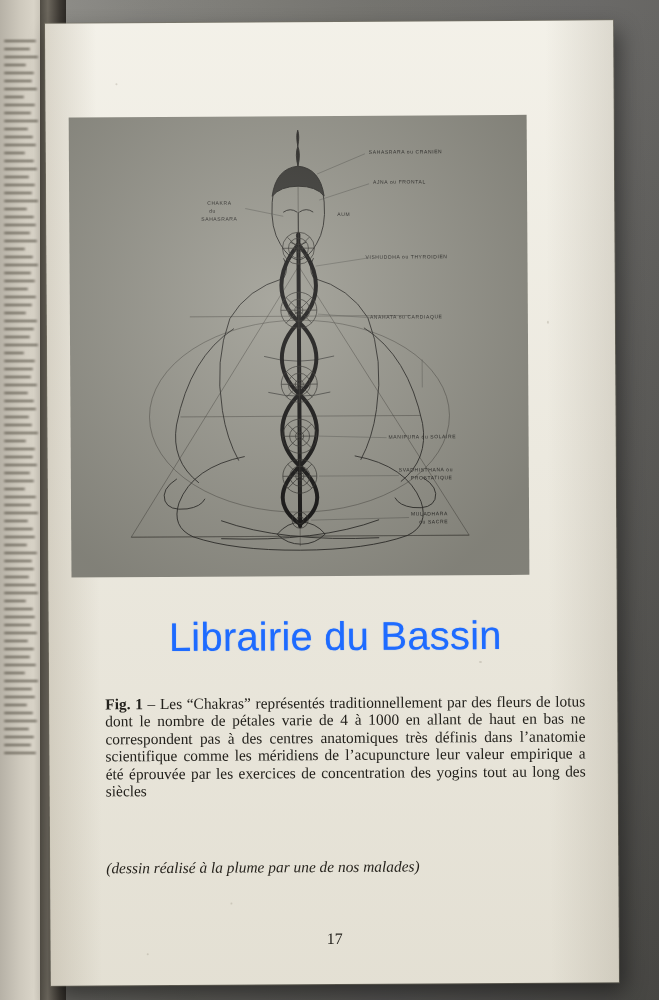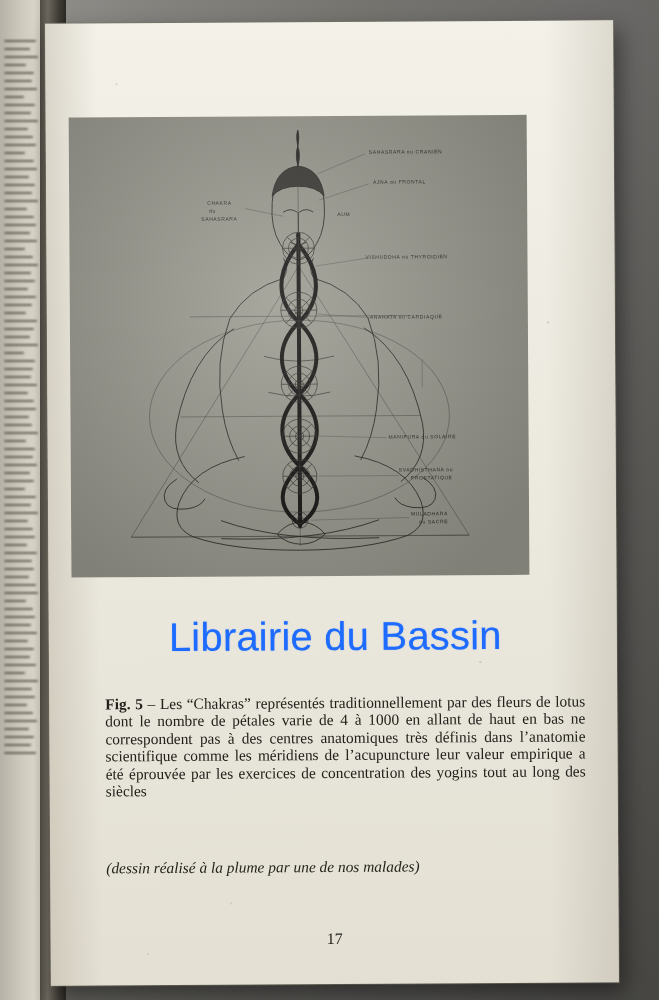--- a/index.html
+++ b/index.html
@@ -354,21 +354,21 @@
         <text class="lbl" x="138" y="88">CHAKRA</text>
         <text class="lbl" x="140" y="96">du</text>
         <text class="lbl" x="132" y="104">SAHASRARA</text>
       </g>
     </svg>
   </div>
 
   <div class="watermark">Librairie du Bassin</div>
 
   <div class="caption">
-    <span class="lead">Fig. 5</span>
+    <span class="lead">Fig. 1</span>
     <span>–</span>
     <span>Les “Chakras” représentés traditionnellement par des fleurs de lotus dont le nombre de pétales varie de 4 à 1000 en allant de haut en bas ne correspondent pas à des centres anatomiques très définis dans l’anatomie scientifique comme les méridiens de l’acupuncture leur valeur empirique a été éprouvée par les exercices de concentration des yogins tout au long des siècles</span>
   </div>
 
   <div class="sub-note">(dessin réalisé à la plume par une de nos malades)</div>
 
   <div class="folio">17</div>
 
  </div>
 </div>

